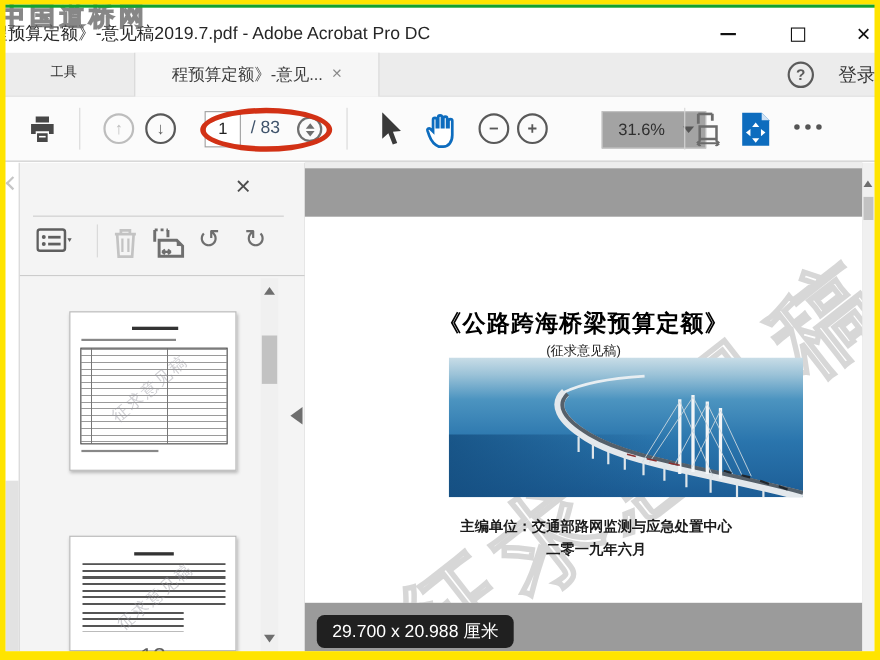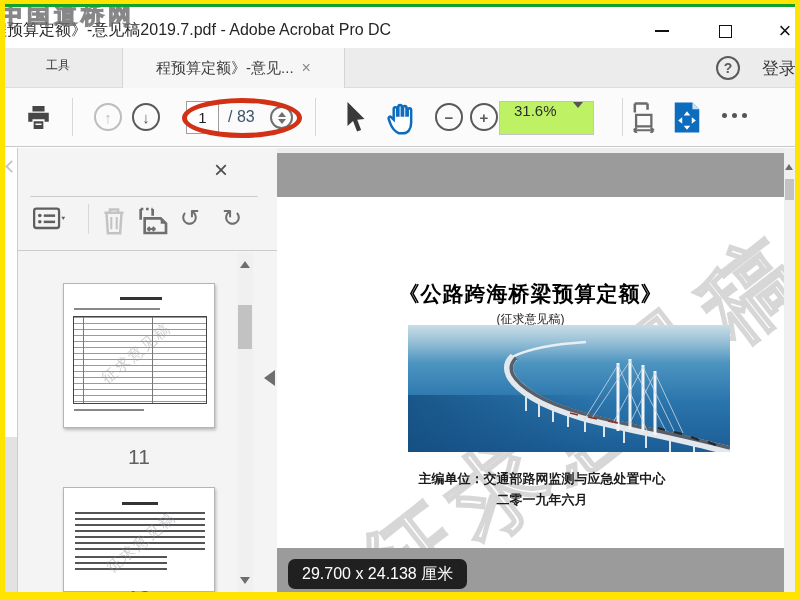--- a/index.html
+++ b/index.html
@@ -41,22 +41,22 @@
                 display:flex; align-items:center; justify-content:center; font-size:15px; font-weight:bold; color:#595959; }
   .circle-btn.disabled { border-color:#bdbdbd; color:#bdbdbd; }
   .page-input { left:186px; top:13px; width:33px; height:33px; border:1px solid #9e9e9e; background:#fff;
                 text-align:center; font-size:15px; color:#222; font-family:inherit; }
   .page-total { left:228px; top:20px; font-size:16px; color:#3f536b; }
   .red-ellipse { left:182px; top:10px; width:120px; height:40px; border:5px solid #d23115; border-radius:50%; z-index:40; }
   .spinner { left:270px; top:18px; width:23px; height:23px; border:2px solid #6f6f6f; border-radius:50%;
              display:flex; flex-direction:column; align-items:center; justify-content:center; gap:2px; }
   .tri-up { width:0; height:0; border-left:4px solid transparent; border-right:4px solid transparent; border-bottom:5px solid #6f6f6f; }
   .tri-dn { width:0; height:0; border-left:4px solid transparent; border-right:4px solid transparent; border-top:5px solid #6f6f6f; }
-  .zoom-box { left:499px; top:13px; width:95px; height:34px; background:#bef264; border:1px solid #c4c4c4;
-              display:flex; align-items:flex-start; }
+  .zoom-box { left:547px; top:13px; width:95px; height:34px; background:#a3a3a3; border:1px solid #c4c4c4;
+              display:flex; align-items:center; }
   .zoom-text { margin-left:14px; font-size:15px; color:#2f2f2f; flex:1; }
   .caret-dn { width:0; height:0; border-left:5px solid transparent; border-right:5px solid transparent;
               border-top:6px solid #555; margin-right:10px; }
   .dots { display:flex; gap:5px; }
   .dots i { width:5px; height:5px; border-radius:50%; background:#555; }
 
   
   .rail { left:5px; top:148px; width:13px; height:444px; background:#fff; border-right:1px solid #ccc; }
   .rail-gray { left:5px; top:437px; width:12px; height:155px; background:#e2e2e2; }
   .rail-chevron { left:7px; top:162px; width:9px; height:9px; border-left:2px solid #c6c6c6; border-bottom:2px solid #c6c6c6; transform:rotate(45deg); }
@@ -243,21 +243,20 @@
 
     <div class="abs hline" style="top:102px; left:0; width:259px;"></div>
 
     <div class="abs thumb-page" style="top:135px; height:145px;">
       <div class="mini-bar" style="left:56px; top:13px; width:42px; height:3px;"></div>
       <div class="mini-bar" style="left:10px; top:24px; width:86px; height:2px; background:#888;"></div>
       <div class="mini-table" style="left:9px; top:32px; width:134px; height:88px;"></div>
       <div class="mini-bar" style="left:10px; top:125px; width:70px; height:2px; background:#888;"></div>
       <div class="mini-wm" style="left:30px; top:60px;">征求意见稿</div>
     </div>
-    <div class="abs thumb-label" style="top:297px;">11</div>
 
     <div class="abs thumb-page" style="top:339px; height:105px;">
       <div class="mini-bar" style="left:58px; top:14px; width:36px; height:3px;"></div>
       <div class="mini-lines" style="left:11px; top:24px; width:130px; height:40px;"></div>
       <div class="mini-lines" style="left:11px; top:68px; width:92px; height:18px;"></div>
       <div class="mini-wm" style="left:35px; top:45px;">征求意见稿</div>
     </div>
     <div class="abs thumb-label" style="top:438px;">12</div>
 
     <div class="abs scrollbar" style="left:219px; top:105px; width:16px; height:339px;">
@@ -318,21 +317,21 @@
             <path d="M200 96l10 2M180 92l9 2M162 88l8 2"></path>
           </g>
         </svg>
       </div>
 
       <div class="abs doc-org">主编单位：交通部路网监测与应急处置中心</div>
       <div class="abs doc-date">二零一九年六月</div>
     </div>
 
     <div class="abs size-badge">
-      <span>29.700 x 24.138 厘米</span>
+      <span>29.700 x 20.988 厘米</span>
     </div>
   </div>
 
   <div class="abs doc-scrollbar">
     <div class="sb-arrow-up" style="position:absolute; left:1px; top:16px; border-left-width:4px; border-right-width:4px; border-bottom-width:6px;"></div>
     <div class="sb-thumb abs" style="left:1px; top:31px; width:9px; height:21px;"></div>
   </div>
 
   <div class="abs greenline" style="left:0; top:4px; width:800px; height:3px;"></div>
   <div class="abs frame" style="left:0; top:0; width:800px; height:4px;"></div>

